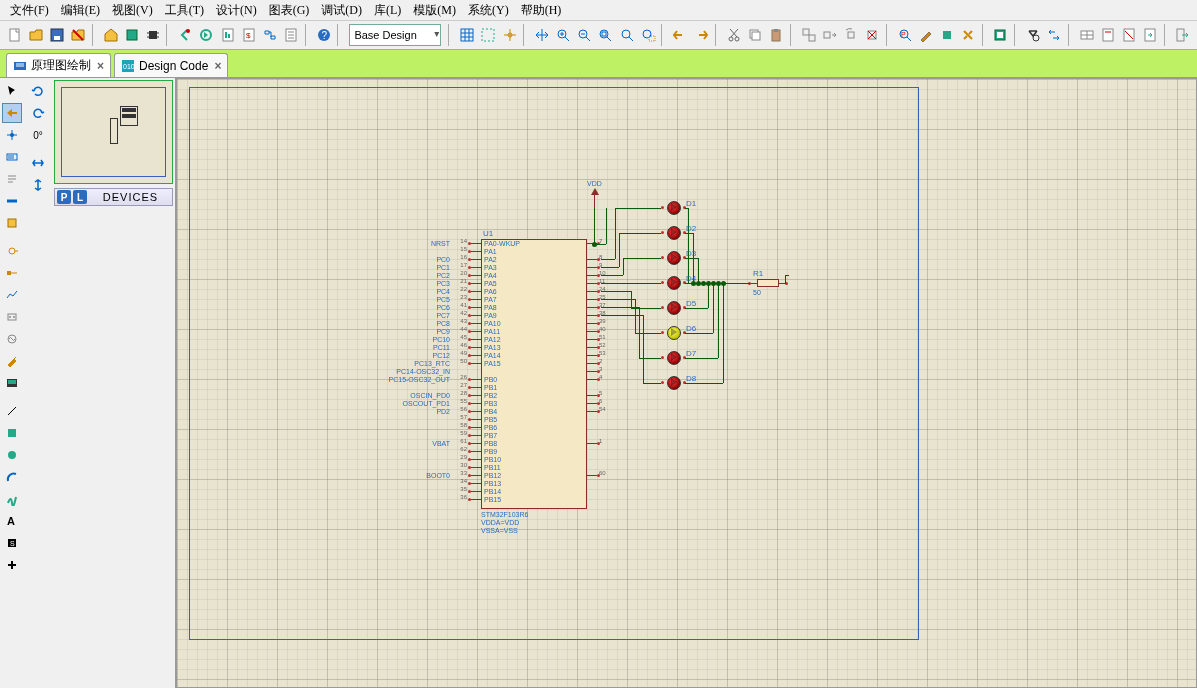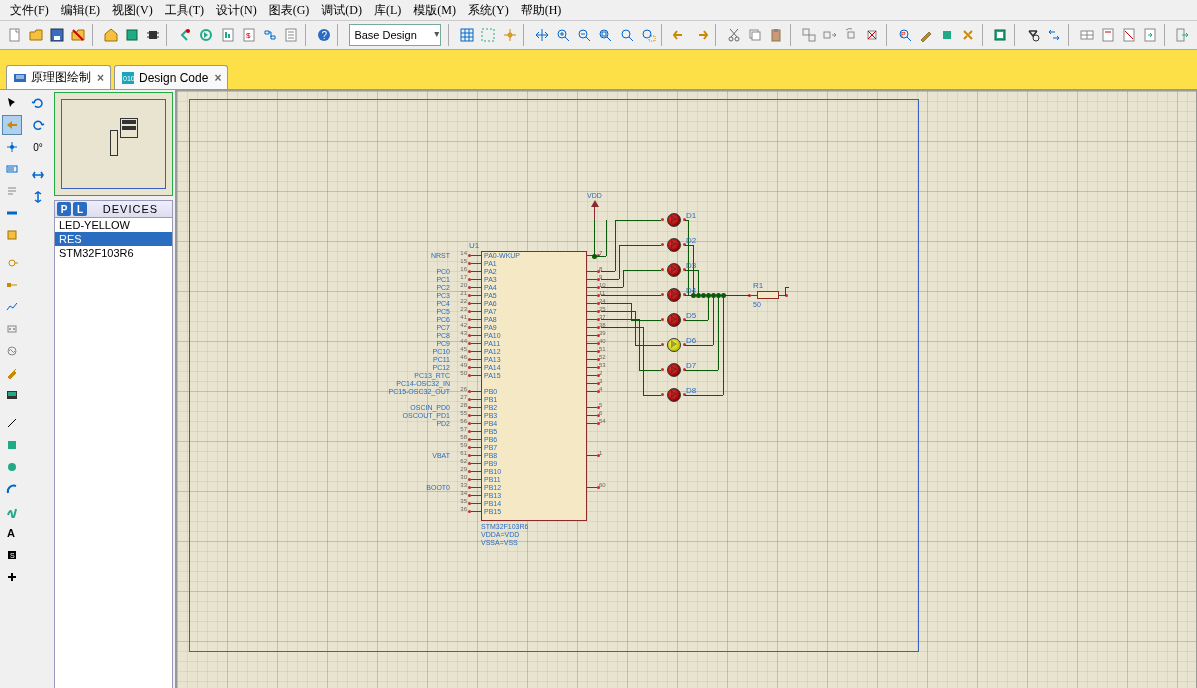--- a/index.html
+++ b/index.html
@@ -11,21 +11,21 @@
 
 
 .toolbars { background: #f0f0f0; height: 30px; display: flex; align-items: center; border-top: 1px solid #ccc; border-bottom: 1px solid #aaa; padding: 0 4px; }
 .tbtn { width: 22px; height: 22px; display: inline-flex; align-items: center; justify-content: center; margin: 0 1px; border: 1px solid transparent; cursor: pointer; }
 .tsep { width: 6px; height: 22px; border-left: 1px solid #aaa; margin: 0 3px; }
 .combo { height: 22px; border: 1px solid #7a9; background: #fff; font-size: 11px; padding: 0 20px 0 4px; margin: 0 4px; appearance: none; position: relative; width: 92px; }
 .combo-wrap { position: relative; display: inline-block; }
 .combo-wrap::after { content: "▾"; position: absolute; right: 6px; top: 4px; color: #555; pointer-events: none; font-size: 10px;}
 
 
-.tabs { height: 40px; background: #fde047; display: flex; align-items: flex-end; border-bottom: 1px solid #999; padding-left: 6px;}
+.tabs { height: 28px; background: #bef264; display: flex; align-items: flex-end; border-bottom: 1px solid #999; padding-left: 6px;}
 .tab { display: flex; align-items: center; height: 24px; padding: 0 6px; border: 1px solid #999; border-bottom: none; margin-right: 3px; background: #f8f8f8; font-size: 12px; border-radius: 3px 3px 0 0;}
 .tab .ico { width: 14px; height: 14px; margin-right: 4px; display: inline-block; }
 .tab .close { margin-left: 6px; color: #666; font-weight: bold; cursor: pointer; }
 .tab.active { background: #fff; }
 
 
 .main { display: flex; height: 610px; }
 .left-tools { width: 24px; background: #f0f0f0; display: flex; flex-direction: column; align-items: center; padding-top: 2px;}
 .left-tools2 { width: 28px; background: #f0f0f0; display: flex; flex-direction: column; align-items: center; padding-top: 2px;}
 .lbtn { width: 20px; height: 20px; margin: 1px 0; display: flex; align-items: center; justify-content: center; cursor: pointer; border: 1px solid transparent;}
@@ -596,40 +596,35 @@
           </div>
       </div>
     </div>
     <div class="dev-header">
       <div class="pl">
         <span>P</span>
         <span>L</span>
       </div>
       <div class="lbl">DEVICES</div>
     </div>
-    <div class="dev-list">
-      <div>LED-YELLOW</div>
-      <div class="sel">RES</div>
-      <div>STM32F103R6</div>
-    </div>
   </div>
 
   <div class="canvas-wrap">
     <div class="canvas">
       <div class="grid"></div>
       <div class="frame"></div>
 
       <div class="pwr" style="left:414px; top:115px;">
         <div class="lbl">VDD</div>
         <div class="arrow"></div>
         <div class="stem"></div>
       </div>
 
       <div class="chip">
-        <div class="chip-ref" style="left:2px; top:0;">U1</div>
+        <div class="chip-ref" style="left:16px; top:0;">U1</div>
         <div class="chip-body"></div>
         <div id="left-pins">
             <div class="pin-stub" style="left:4px;top:14px"></div>
      <div class="pin-dot" style="left:1px;top:13px"></div>
      <div class="pin-num" style="left:-8px;top:9px;text-align:right;width:8px">14</div>
      <div class="pin-lbl" style="left:17px;top:11px">PA0-WKUP</div>
             <div class="pin-stub" style="left:4px;top:22px"></div>
      <div class="pin-dot" style="left:1px;top:21px"></div>
      <div class="pin-num" style="left:-8px;top:17px;text-align:right;width:8px">15</div>
      <div class="pin-lbl" style="left:17px;top:19px">PA1</div>

